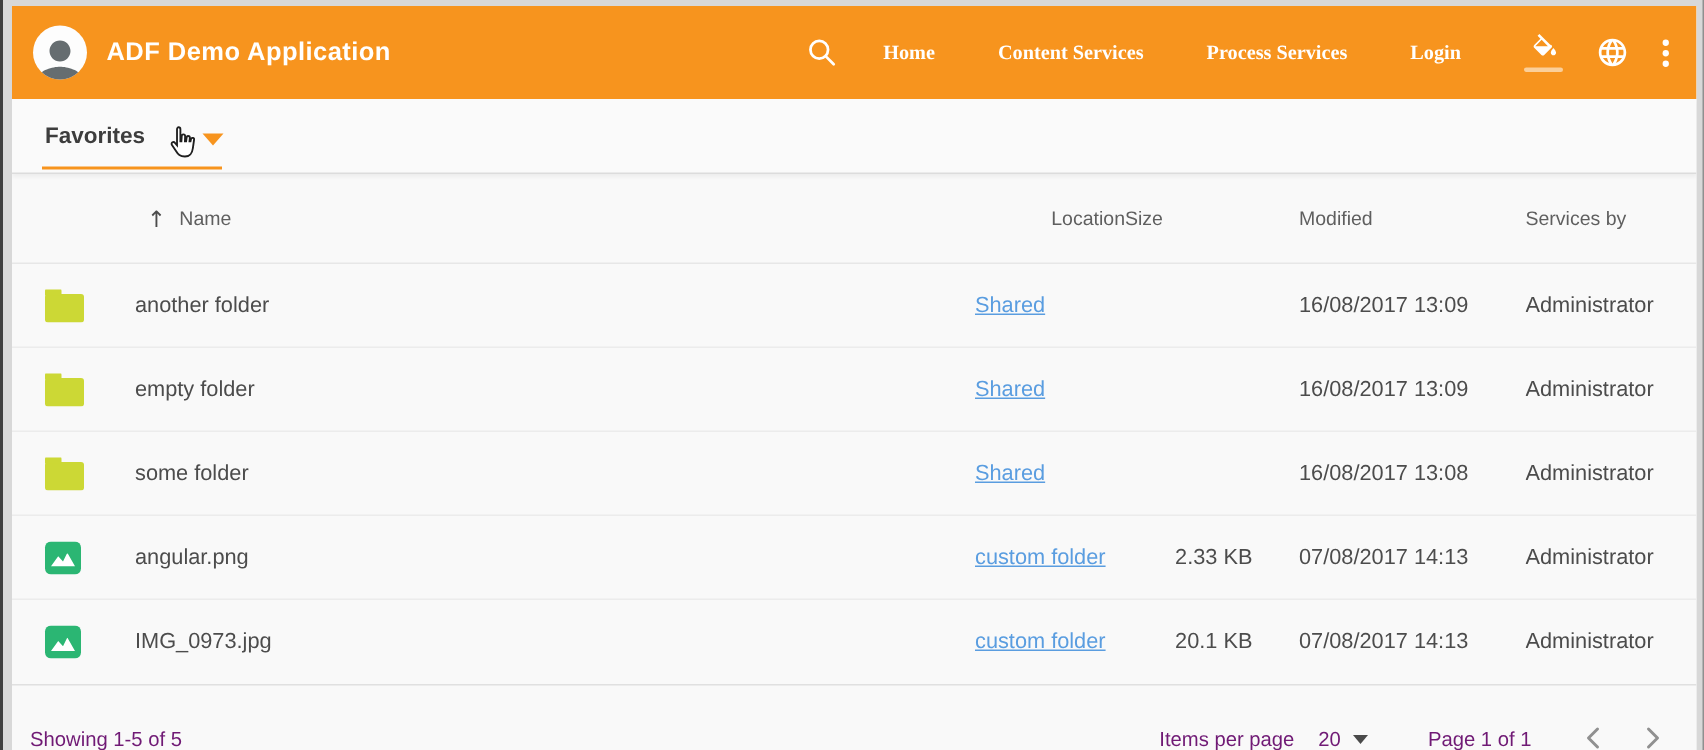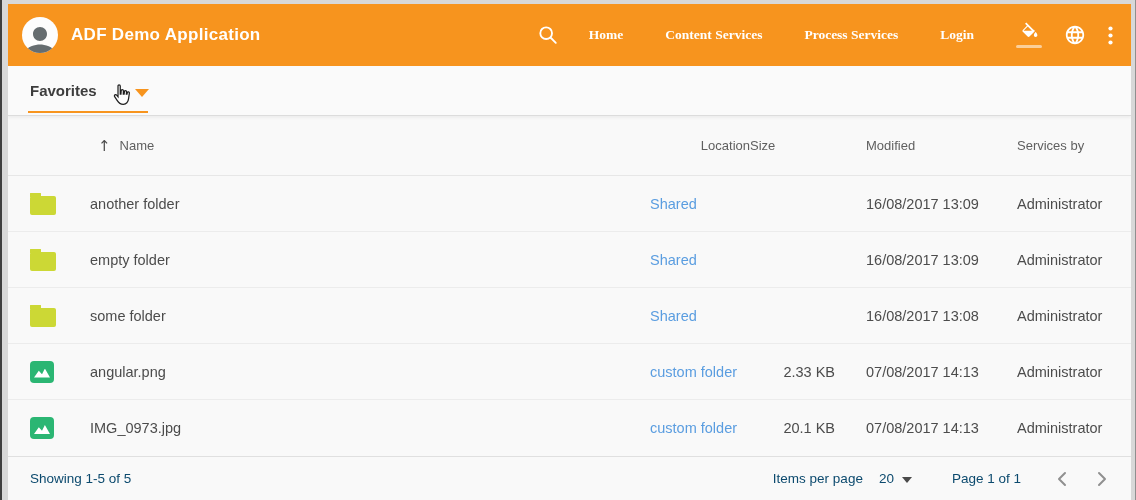--- a/index.html
+++ b/index.html
@@ -44,31 +44,31 @@
   .trow{height:56px;border-bottom:1px solid #ececec;font-size:14.5px;color:#4c4c4c;cursor:pointer;}
   .trow:last-child{border-bottom:none;}
   .cell{overflow:hidden;white-space:nowrap;}
   .icon-cell{padding-left:22px;display:flex;align-items:center;}
   .h-name{grid-column:2;display:flex;align-items:center;padding-left:8px;cursor:pointer;}
   .sort-arrow{font-size:15px;color:#4c4c4c;margin-right:9px;font-family:"DejaVu Sans",sans-serif;}
   .h-loc{text-align:right;cursor:pointer;}
   .h-size{cursor:pointer;}
   .h-mod{padding-left:31px;cursor:pointer;}
   .h-modby{padding-left:0;cursor:pointer;}
-  .loc-cell a{color:var(--link);cursor:pointer;}
+  .loc-cell a{color:var(--link);text-decoration:underline;cursor:pointer;}
   .size-cell{text-align:right;}
   .mod-cell{padding-left:31px;}
 
   .icon-folder{width:26px;height:19px;background:var(--folder);border-radius:2px;position:relative;margin-top:3px;}
   .icon-folder::before{content:"";position:absolute;top:-4px;left:0;width:11px;height:5px;background:var(--folder);border-radius:2px 2px 0 0;}
   .icon-image{width:24px;height:22px;background:var(--image);border-radius:4px;position:relative;}
   .icon-image::after{content:"";position:absolute;left:4px;right:4px;bottom:5px;height:9px;background:#fff;clip-path:polygon(0% 100%,30% 25%,50% 65%,68% 0%,100% 100%);}
 
   
-  .tfoot{height:44px;border-top:1px solid #e0e0e0;background:#f9f9f9;display:flex;align-items:center;padding:0 24px 0 22px;font-size:13.5px;color:#0c4a6e;flex:0 0 auto;}
+  .tfoot{height:44px;border-top:1px solid #e0e0e0;background:#f9f9f9;display:flex;align-items:flex-end;padding:0 24px 0 12px;font-size:13.5px;color:#701a75;flex:0 0 auto;}
   .pager{margin-left:auto;display:flex;align-items:center;}
   .ipp-label{margin-right:16px;}
   .ipp-select{display:flex;align-items:center;cursor:pointer;margin-right:40px;}
   .ipp-caret{width:0;height:0;border-left:5px solid transparent;border-right:5px solid transparent;border-top:6px solid #4a4a4a;margin-left:8px;margin-top:2px;}
   .page-status{margin-right:36px;}
   .chev{background:none;border:none;padding:0;cursor:pointer;display:flex;align-items:center;}
   .chev-prev{margin-right:30px;}
 </style>
 </head>
 <body>

